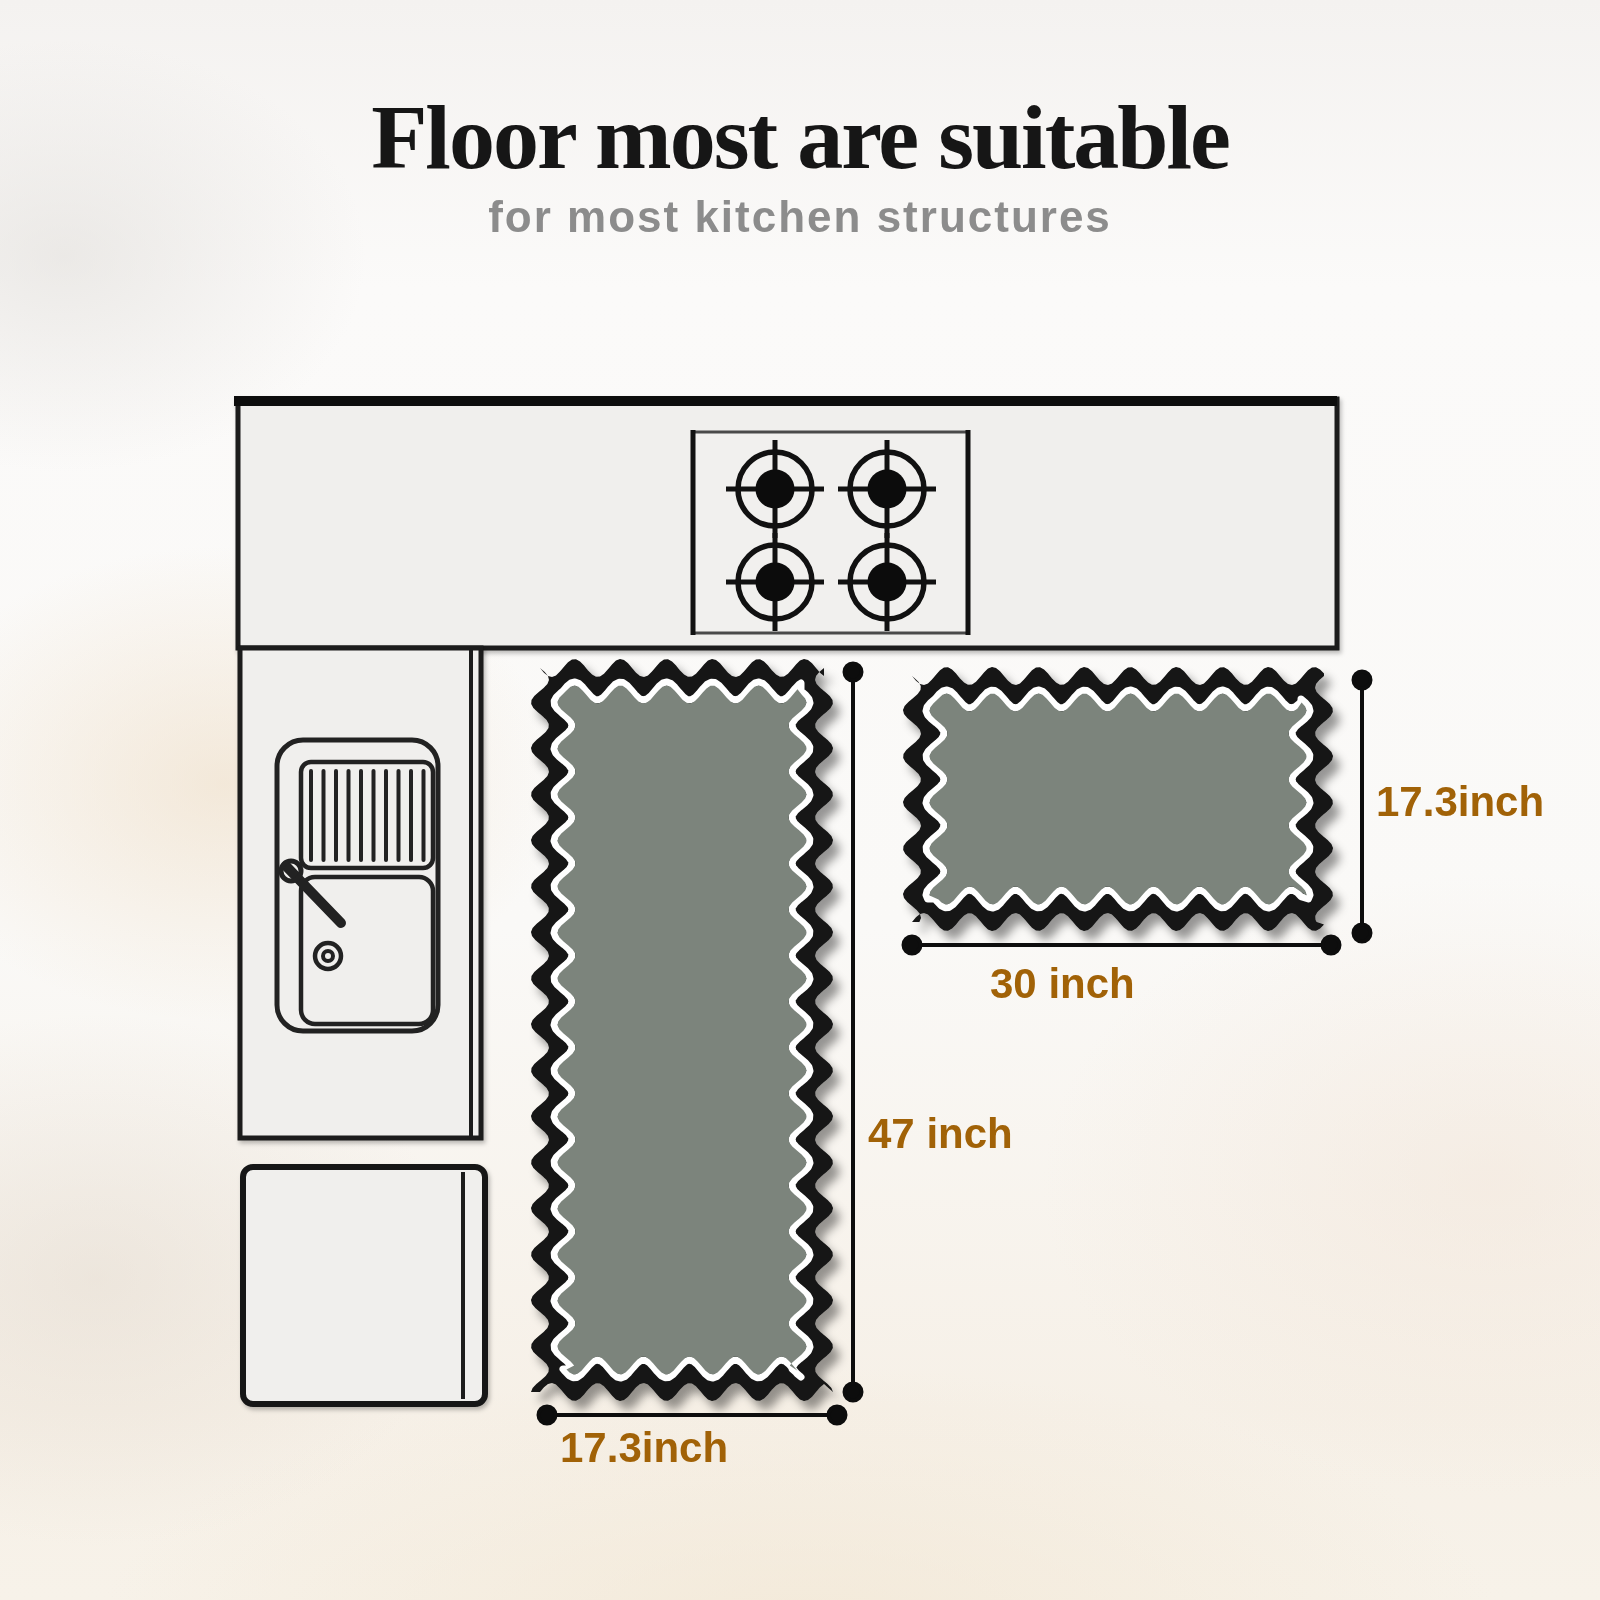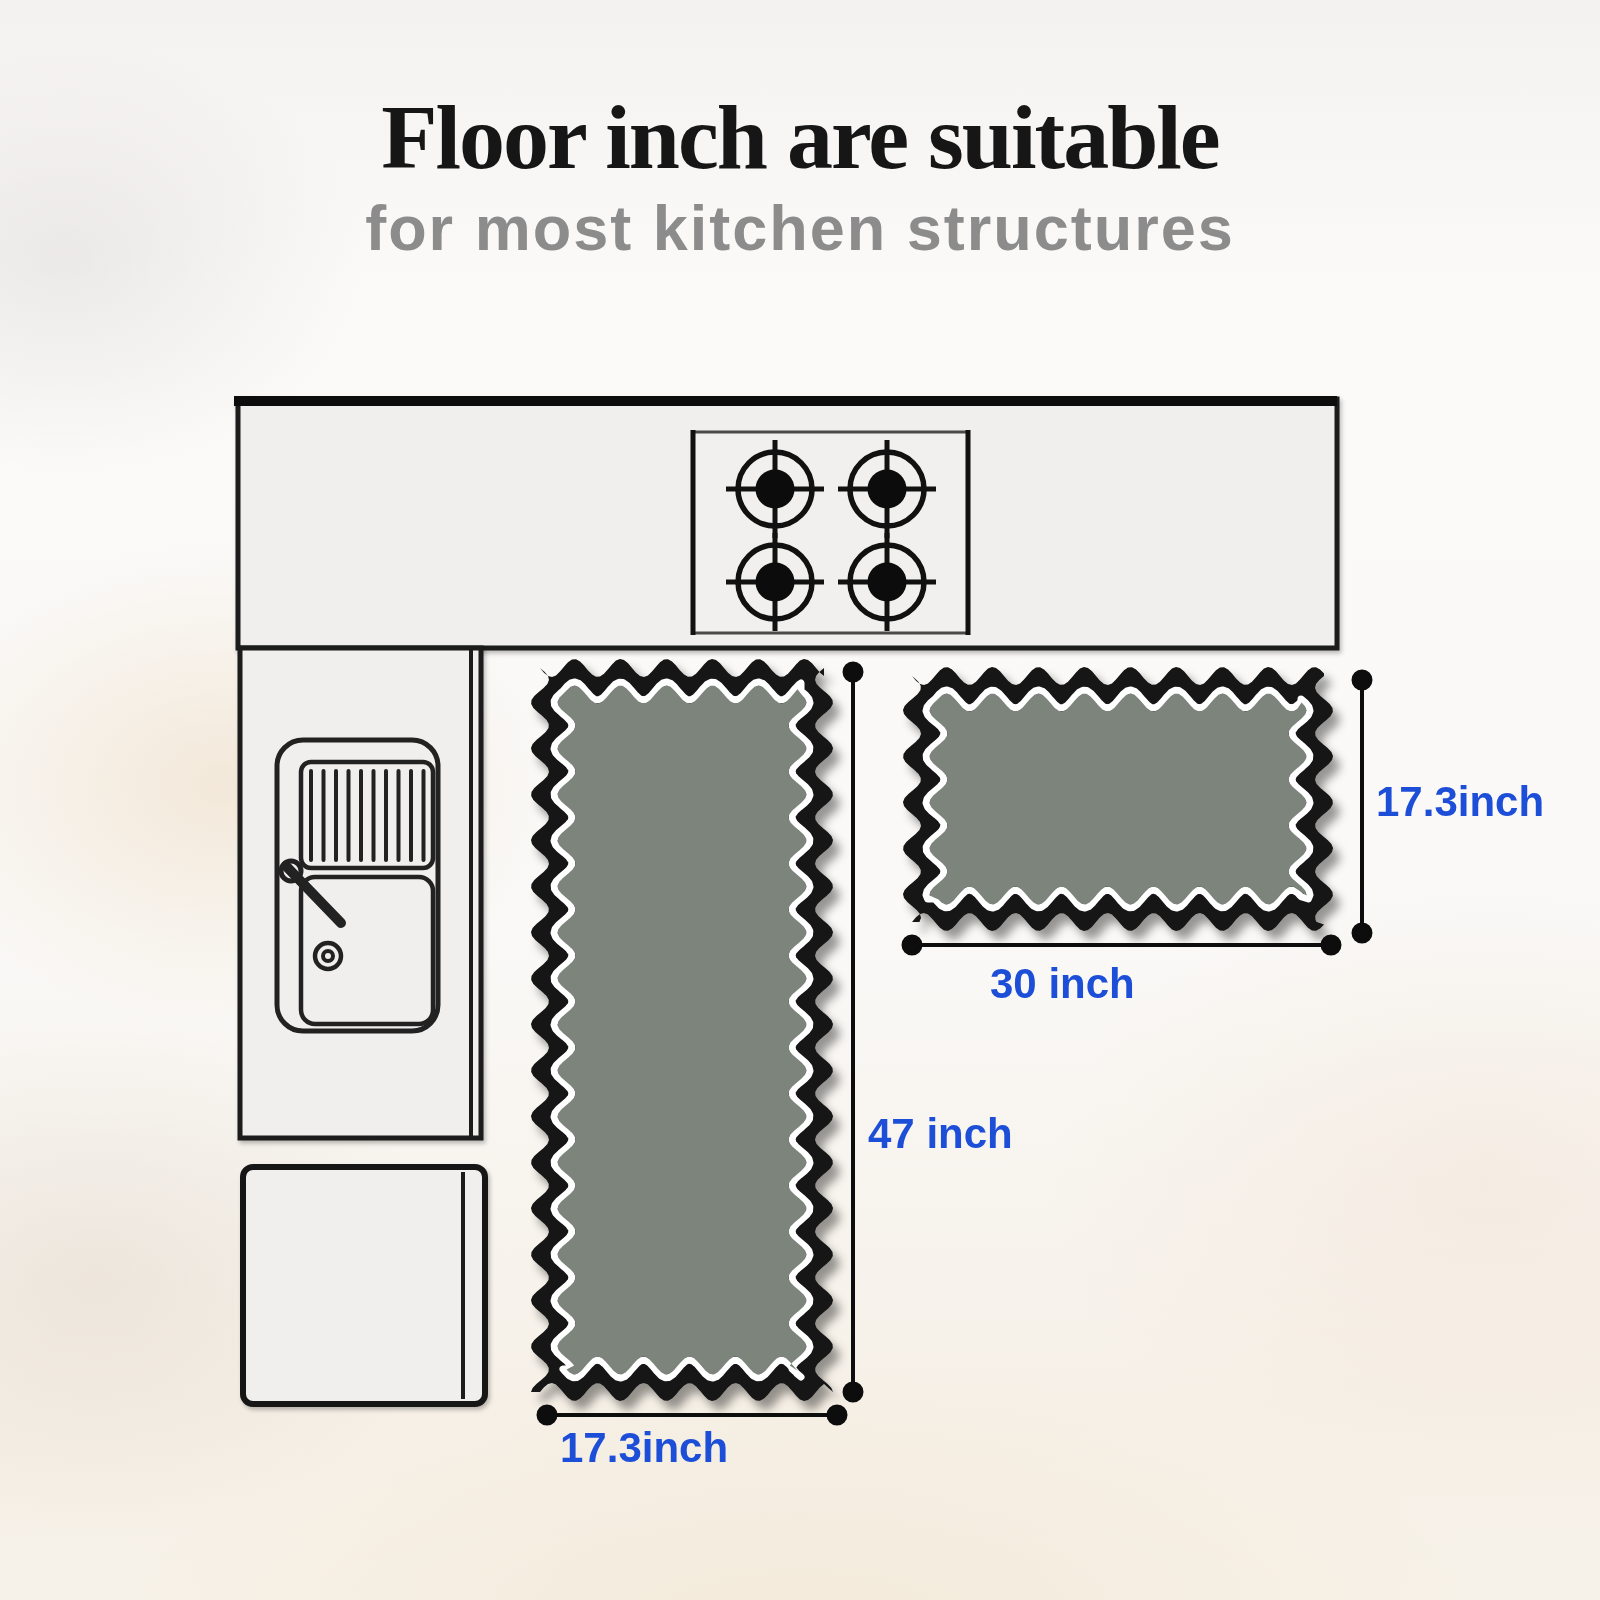--- a/index.html
+++ b/index.html
@@ -17,35 +17,35 @@
       radial-gradient(900px 340px at 50% 102%, rgba(241,229,209,0.65), rgba(241,229,209,0) 78%),
       linear-gradient(180deg,#f4f2f0 0%,#fbfaf9 18%,#faf9f7 58%,#f6f0e7 88%,#f7f2e9 100%);
   }
   .title{
     position:absolute;top:84px;left:0;width:100%;text-align:center;
     font-family:"Liberation Serif",serif;font-weight:bold;font-size:92px;
     letter-spacing:-2px;color:#161616;
   }
   .subtitle{
     position:absolute;top:192px;left:0;width:100%;text-align:center;
-    font-weight:600;font-size:63px;letter-spacing:2px;color:#8c8c8c;
+    font-weight:600;font-size:44px;letter-spacing:2px;color:#8c8c8c;
   }
   svg.diagram{position:absolute;left:0;top:0;}
   .dim-label{
-    position:absolute;font-weight:bold;font-size:42px;color:#1d4ed8;white-space:nowrap;
+    position:absolute;font-weight:bold;font-size:42px;color:#a16207;white-space:nowrap;
   }
   .dim-label.centered{}
 </style>
 </head>
 <body>
 
 <div class="canvas">
   <div class="bg"></div>
 
-  <div class="title">Floor inch are suitable</div>
+  <div class="title">Floor most are suitable</div>
   <div class="subtitle">for most kitchen structures</div>
 
   <svg class="diagram" width="1600" height="1600" viewBox="0 0 1600 1600">
     <defs>
       <filter id="matShadow" x="-20%" y="-20%" width="140%" height="140%">
         <feDropShadow dx="7" dy="9" stdDeviation="5" flood-color="#000000" flood-opacity="0.40"></feDropShadow>
       </filter>
       <filter id="lineShadow" x="-30%" y="-30%" width="160%" height="160%">
         <feDropShadow dx="2" dy="3" stdDeviation="2" flood-color="#000000" flood-opacity="0.25"></feDropShadow>
       </filter>

